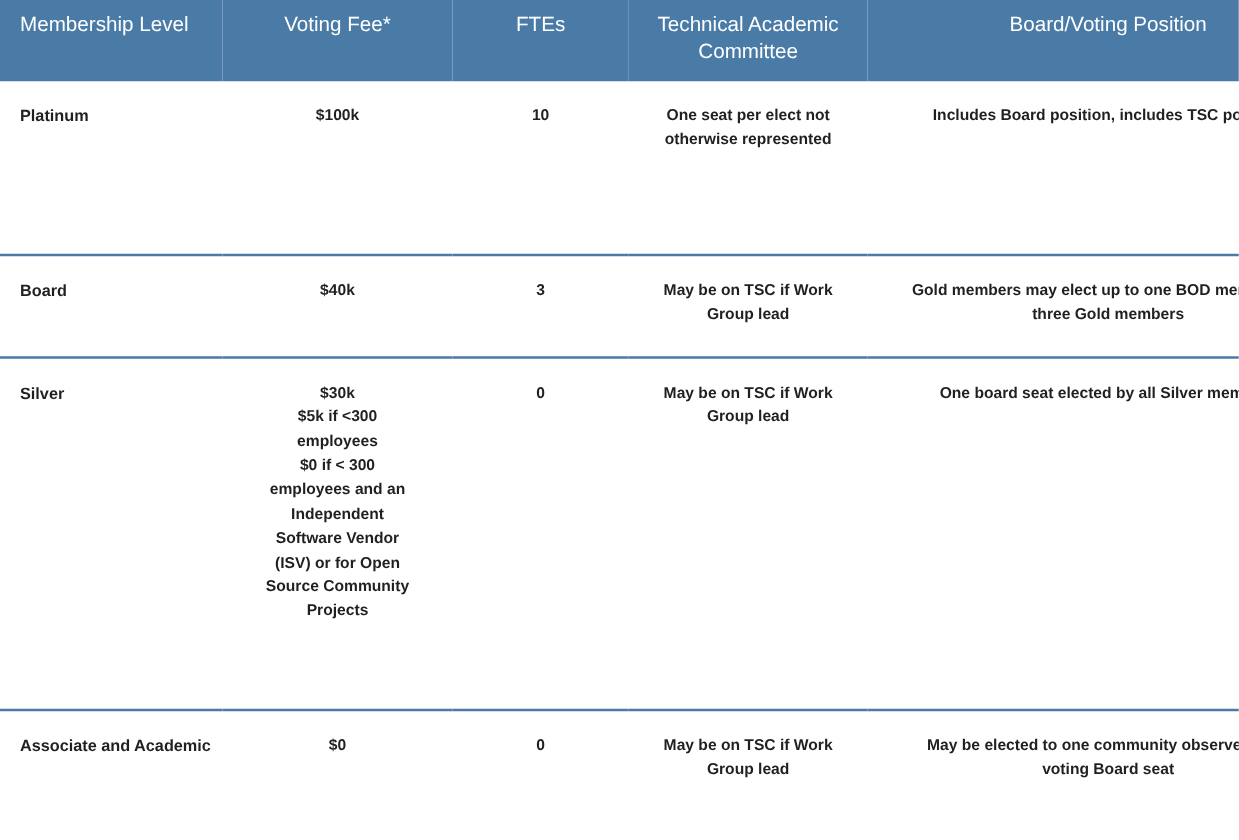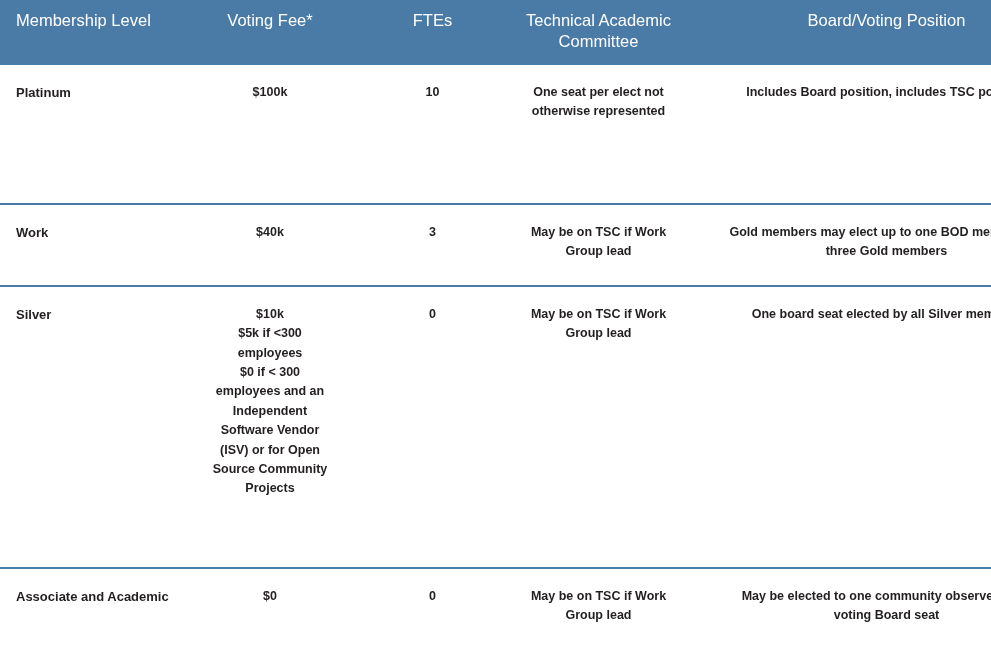--- a/index.html
+++ b/index.html
@@ -90,31 +90,31 @@
   </thead>
   <tbody>
     <tr class="row-platinum">
       <td class="level-cell">Platinum</td>
       <td class="fee-cell">$100k</td>
       <td class="ftes-cell">10</td>
       <td class="tsc-cell">One seat per elect not otherwise represented</td>
       <td class="board-cell">Includes Board position, includes TSC position</td>
     </tr>
     <tr class="row-gold">
-      <td class="level-cell">Work</td>
+      <td class="level-cell">Board</td>
       <td class="fee-cell">$40k</td>
       <td class="ftes-cell">3</td>
       <td class="tsc-cell">May be on TSC if Work Group lead</td>
       <td class="board-cell">Gold members may elect up to one BOD member per three Gold members</td>
     </tr>
     <tr class="row-silver">
       <td class="level-cell">Silver</td>
       <td class="fee-cell">
         <span class="fee-lines">
-          <span>$10k</span>
+          <span>$30k</span>
           <span>$5k if &lt;300 employees</span>
           <span>$0 if &lt; 300 employees and an Independent Software Vendor (ISV) or for Open Source Community Projects</span>
         </span>
       </td>
       <td class="ftes-cell">0</td>
       <td class="tsc-cell">May be on TSC if Work Group lead</td>
       <td class="board-cell">One board seat elected by all Silver members</td>
     </tr>
     <tr class="row-associate">
       <td class="level-cell">Associate and Academic</td>

